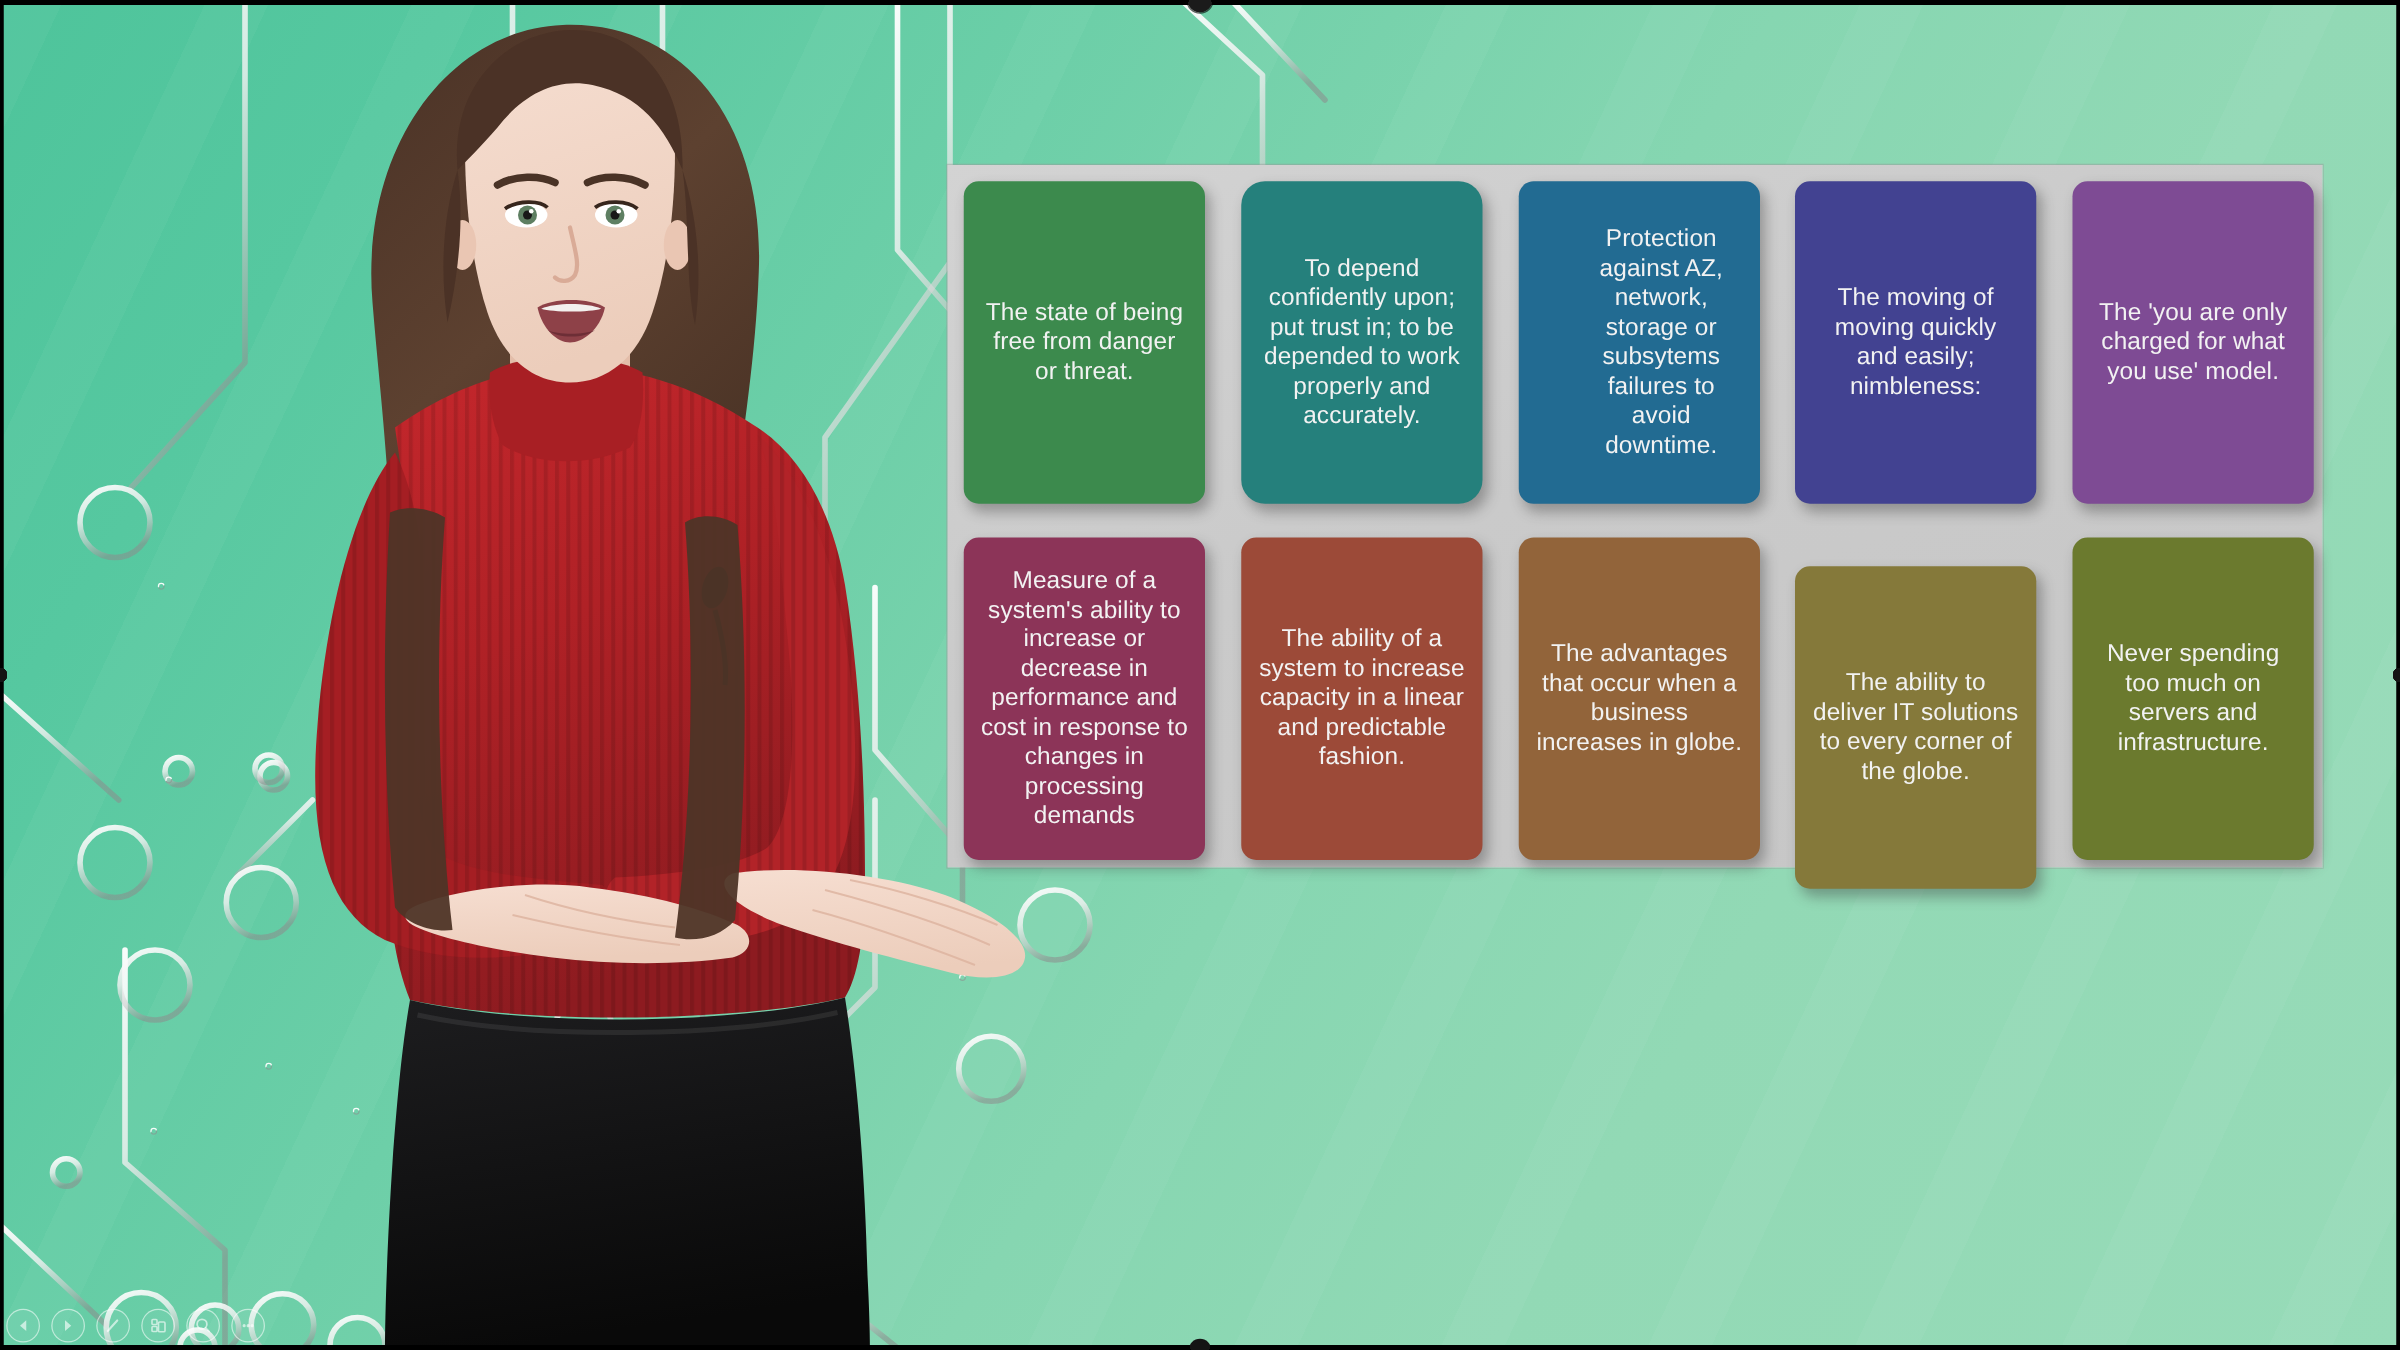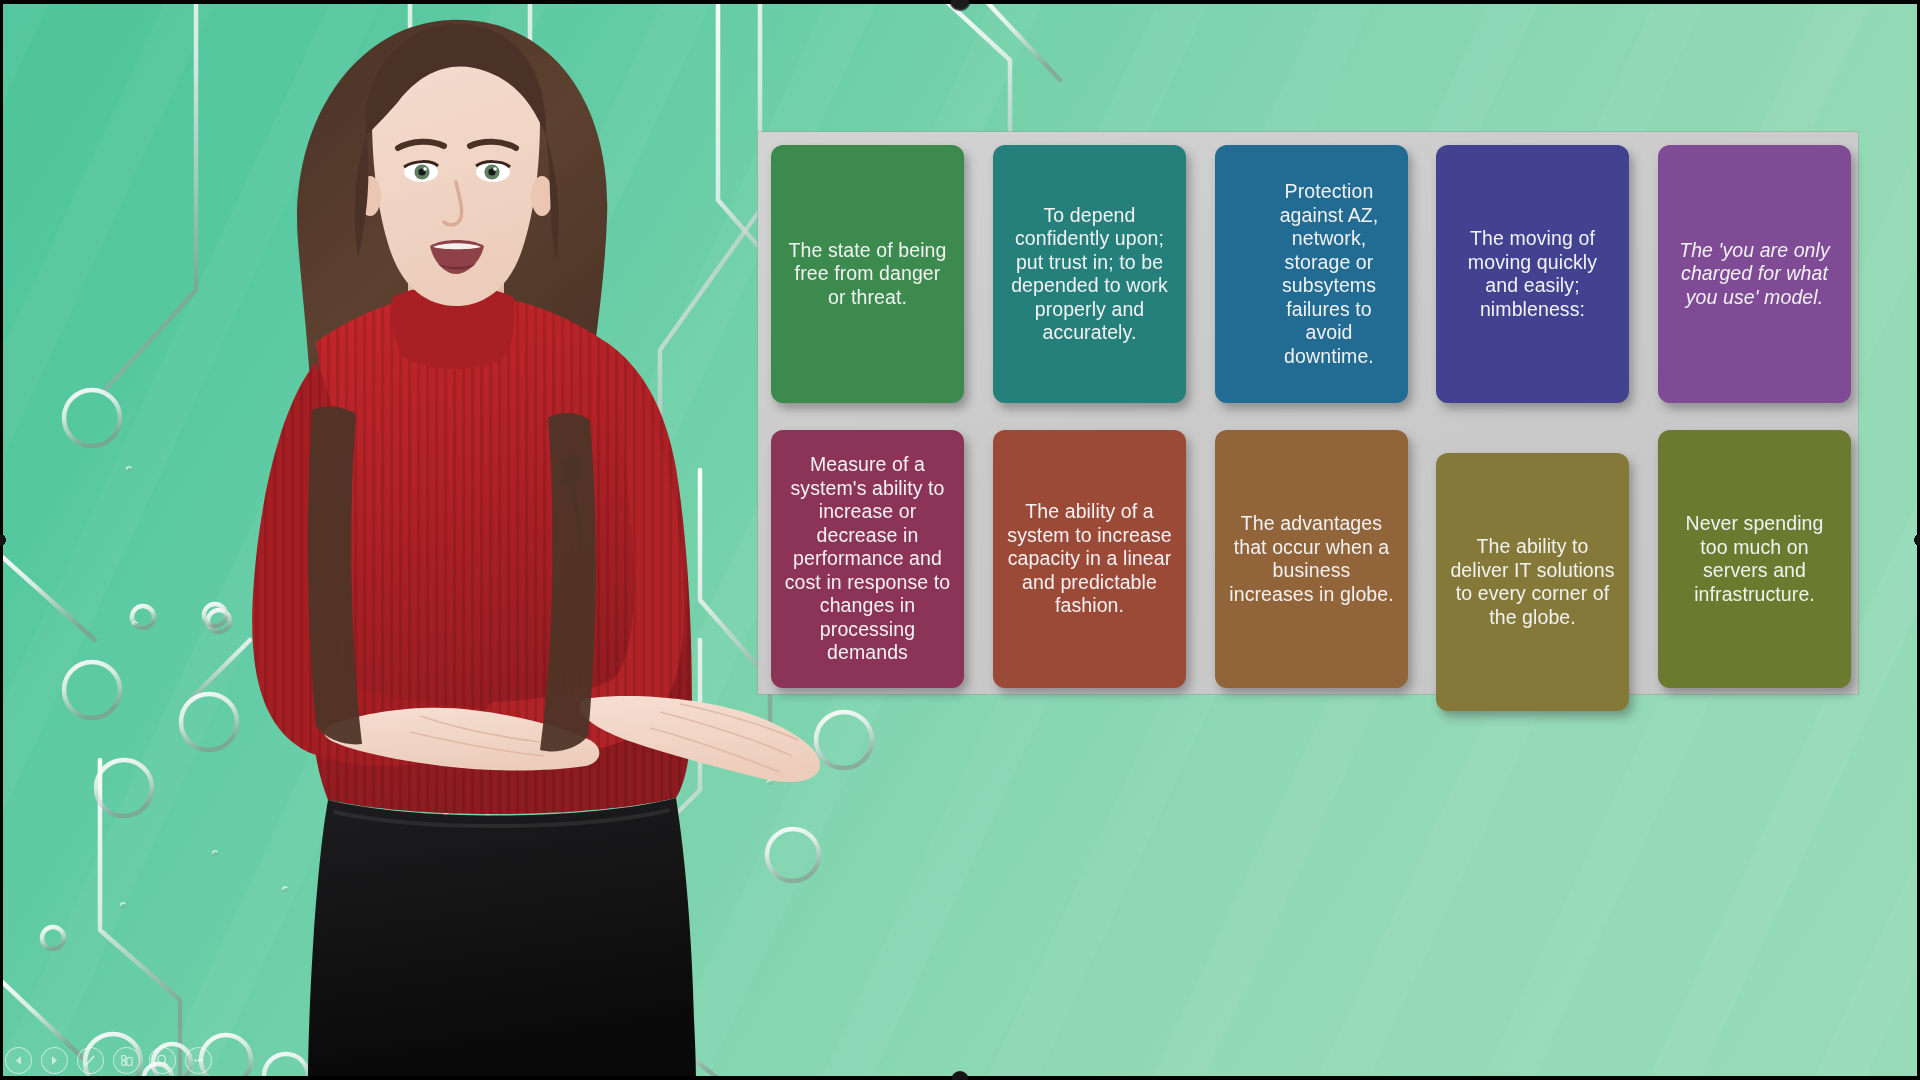--- a/index.html
+++ b/index.html
@@ -356,33 +356,33 @@
     </svg>
   </div>
 
   <div id="slide-panel">
     <div class="card-grid">
 
       <div class="def-card row1 col1" style="background:#3c8a4d;">
         <span class="card-text">The state of being free from danger or threat.</span>
       </div>
 
-      <div class="def-card row1 col2" style="background:#25807c;">
+      <div class="def-card row1 col2" style="background:#25807c;border-radius:19px;">
         <span class="card-text">To depend confidently upon; put trust in; to be depended to work properly and accurately.</span>
       </div>
 
       <div class="def-card row1 col3" style="background:#226b92;padding-left:48px;">
         <span class="card-text">Protection against AZ, network, storage or subsytems failures to avoid downtime.</span>
       </div>
 
       <div class="def-card row1 col4" style="background:#424291;">
         <span class="card-text">The moving of moving quickly and easily; nimbleness:</span>
       </div>
 
-      <div class="def-card row1 col5" style="background:#7e4b94;font-style:italic;">
+      <div class="def-card row1 col5" style="background:#7e4b94;">
         <span class="card-text">The 'you are only charged for what you use' model.</span>
       </div>
 
       <div class="def-card row2 col1" style="background:#8c3458;">
         <span class="card-text">Measure of a system's ability to increase or decrease in performance and cost in response to changes in processing demands</span>
       </div>
 
       <div class="def-card row2 col2" style="background:#9c4a38;">
         <span class="card-text">The ability of a system to increase capacity in a linear and predictable fashion.</span>
       </div>

